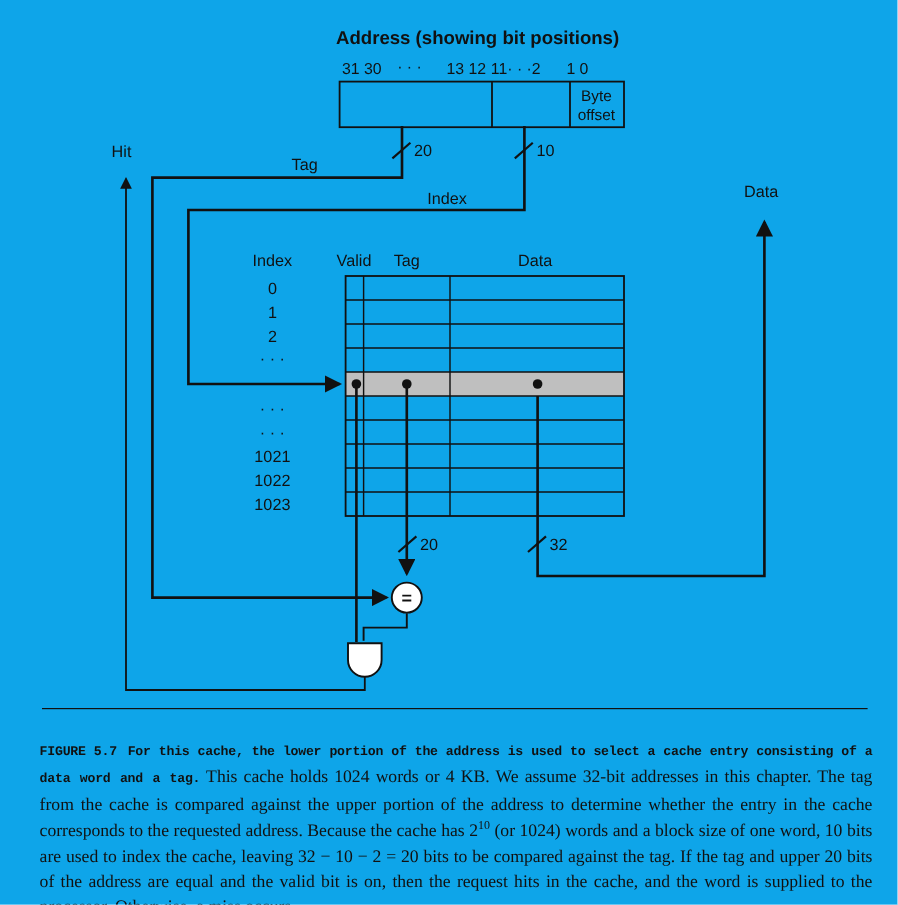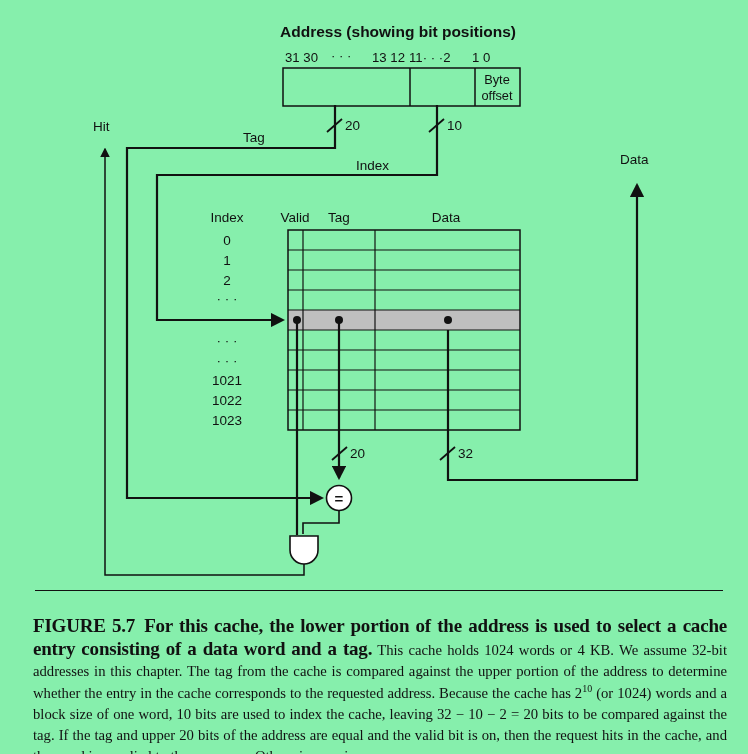--- a/index.html
+++ b/index.html
@@ -1,19 +1,19 @@
 <!DOCTYPE html>
 <html><head>
 <meta charset="utf-8">
 <style>
   html,body{margin:0;padding:0;background:#fff;}
   .page{
     position:relative;
     width:748px;height:754px;
-    background:#86efac;
+    background:#0ea5e9;
     font-family:"Liberation Sans", sans-serif;
     overflow:hidden;
   }
   svg text{
     font-family:"Liberation Sans", sans-serif;
     fill:#111;
   }
   .t-title{font-size:15.5px;font-weight:bold;}
   .t-label{font-size:13.5px;}
   .t-bits{font-size:13.2px;}
@@ -23,22 +23,22 @@
     position:absolute;left:35px;top:590px;width:688px;
     border-top:1.6px solid #111;
   }
   .caption{
     position:absolute;left:33px;top:600px;width:694px;
     font-family:"Liberation Serif", serif;
     font-size:14.7px;line-height:21.3px;color:#111;
     text-align:justify;
   }
   .cap-bold{
-    font-family:Liberation Serif, serif;
-    font-weight:bold;font-size:19px;letter-spacing:-0.2px;
+    font-family:Liberation Mono, monospace;
+    font-weight:bold;font-size:11px;letter-spacing:-0.2px;
   }
   .cap-figlabel{margin-right:9px;}
   .caption sup{font-size:0.68em;line-height:0;}
 </style>
 </head>
 <body>
 
 <div class="page">
 
   <svg width="748" height="594" viewBox="0 0 748 594">

